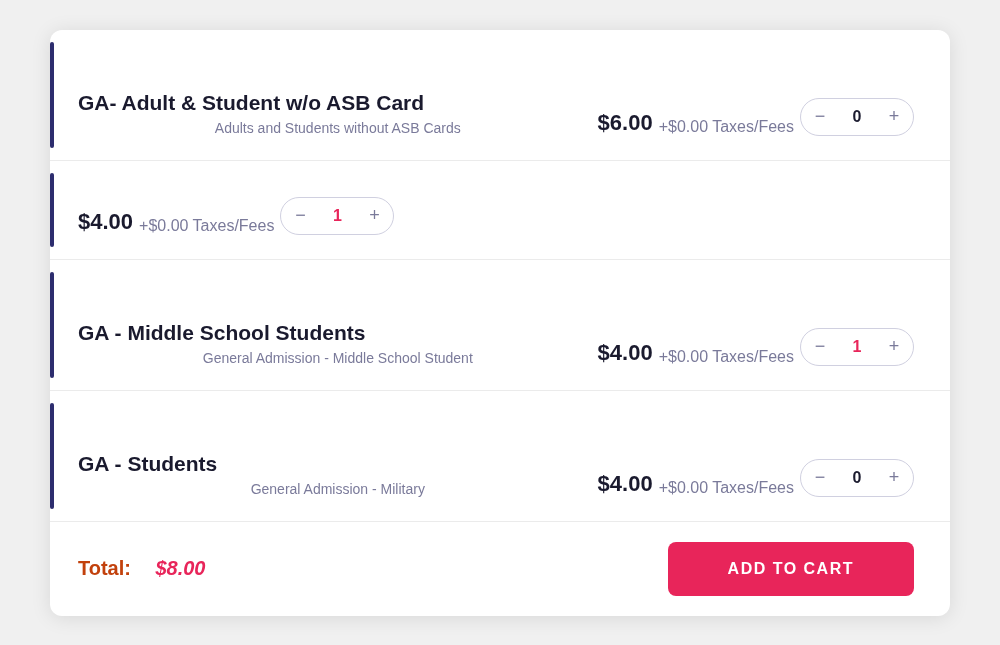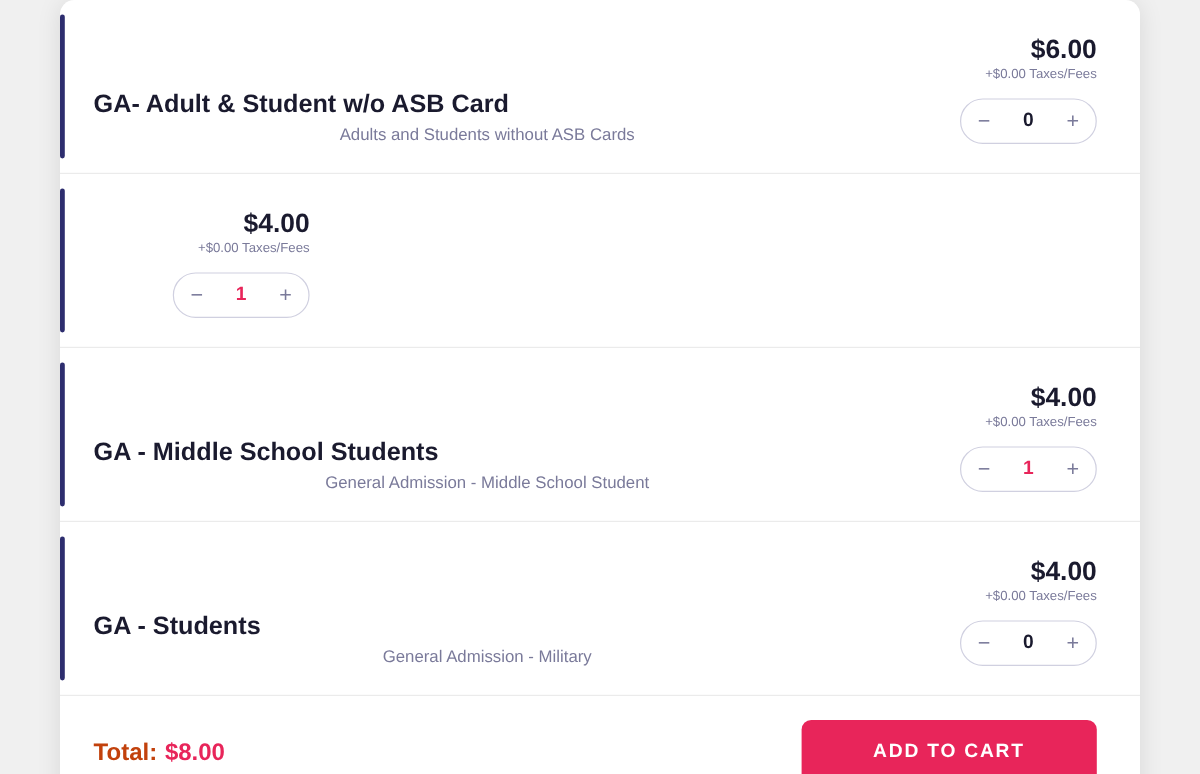--- a/index.html
+++ b/index.html
@@ -47,32 +47,32 @@
       margin-bottom: 5px;
       margin-top: 33px;
     }
     .ticket-desc {
       font-size: 14px;
       color: #7a7a9a;
       text-align: center;
     }
     .ticket-pricing {
       display: flex;
-      flex-direction: column;
+      flex-direction: row;
       align-items: flex-end;
       gap: 6px;
       min-width: 180px;
     }
     .ticket-price {
       font-size: 22px;
       font-weight: 700;
       color: #1a1a2e;
     }
     .ticket-taxes {
-      font-size: 11px;
+      font-size: 16px;
       color: #7a7a9a;
       margin-top: -4px;
     }
     .quantity-control {
       display: flex;
       align-items: center;
       border: 1.5px solid #d0d0e0;
       border-radius: 30px;
       overflow: hidden;
       margin-top: 8px;
@@ -106,21 +106,22 @@
     }
     .total-label {
       font-size: 20px;
       font-weight: 700;
       color: #c2410c;
     }
     .total-amount {
       font-size: 20px;
       font-weight: 700;
       color: #e8255a;
-      margin-left: 2px;
+      margin-left: 20px;
+      font-style: italic;
     }
     .add-to-cart-btn {
       background: #e8255a;
       color: #fff;
       border: none;
       border-radius: 8px;
       padding: 18px 60px;
       font-size: 16px;
       font-weight: 700;
       letter-spacing: 1.5px;

